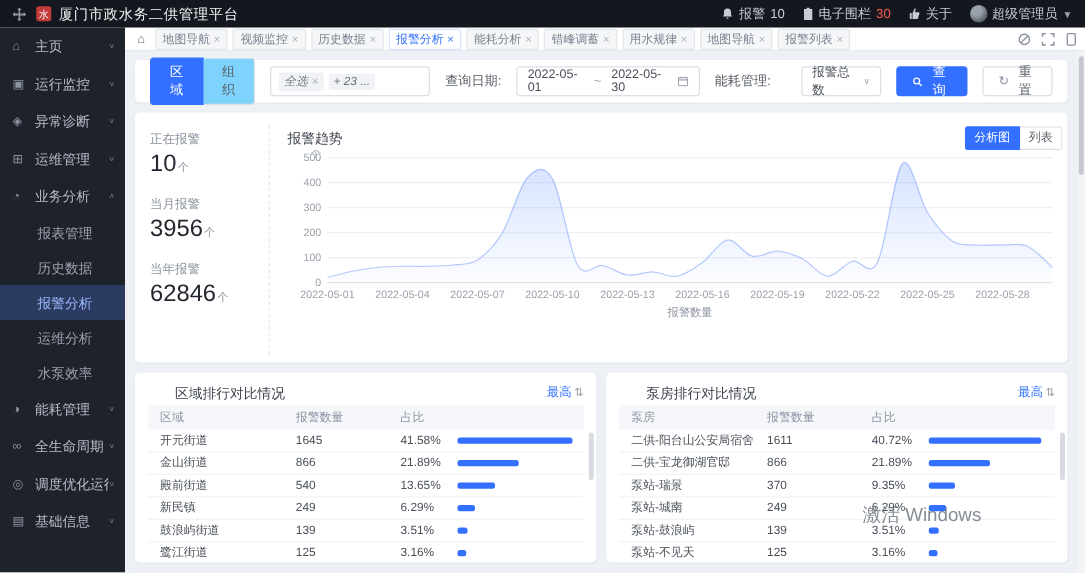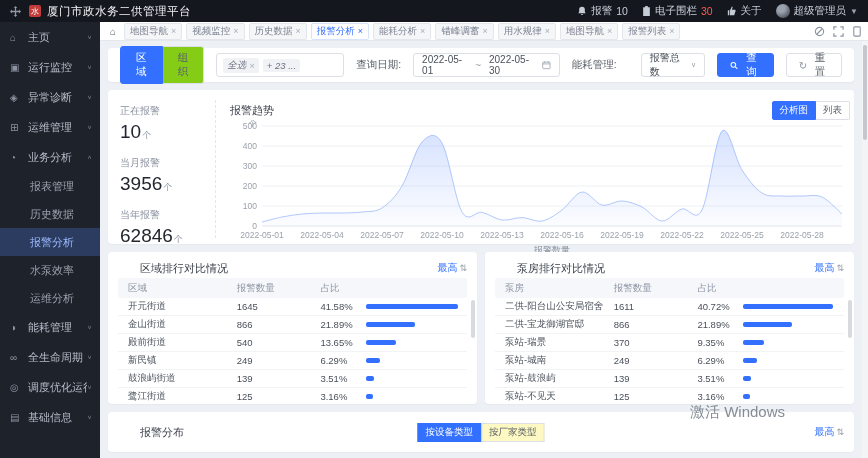--- a/index.html
+++ b/index.html
@@ -43,42 +43,42 @@
   .tab-tools { margin-left:auto; display:flex; gap:8px; color:#8c93a0; }
   .tab-tools svg { display:block; }
 
   
   .content { position:absolute; left:100px; top:41px; width:762px; height:417px; padding:7px 8px; overflow:hidden; }
   .card { background:#fff; border-radius:4px; box-shadow:0 1px 2px rgba(30,40,60,.04); }
 
   
   .filter-card { height:34px; display:flex; align-items:center; padding:0 12px; gap:12px; margin-bottom:8px; }
   .seg { display:flex; }
-  .seg button { font-size:10.5px; padding:4px 12px; border:1px solid #dcdfe6; background:#84cc16; color:#5a6068; cursor:pointer; }
+  .seg button { font-size:10.5px; padding:4px 12px; border:1px solid #dcdfe6; background:#7dd3fc; color:#5a6068; cursor:pointer; }
   .seg button:first-child { border-radius:3px 0 0 3px; }
   .seg button:last-child { border-radius:0 3px 3px 0; border-left:none; }
   .seg button.on { background:#3370ff; border-color:#3370ff; color:#fff; }
   .mselect { display:flex; align-items:center; gap:4px; border:1px solid #dcdfe6; border-radius:3px;
              padding:3px 6px; min-width:128px; height:24px; cursor:pointer; }
   .chip { background:#f0f2f5; color:#6b7280; border-radius:2px; font-size:9.5px; padding:1px 4px;
           display:flex; align-items:center; gap:3px; white-space:nowrap;font-style:italic; }
   .chip .x { color:#aab0ba; }
   .flabel { font-size:10.5px; color:#5a6068; white-space:nowrap; }
   .datebox { display:flex; align-items:center; border:1px solid #dcdfe6; border-radius:3px; height:24px;
              padding:0 8px; gap:8px; font-size:10px; color:#4a505a; cursor:pointer; }
   .datebox .sep { color:#9aa0aa; }
   .selbox { display:flex; align-items:center; gap:6px; border:1px solid #dcdfe6; border-radius:3px;
             height:24px; padding:0 8px; font-size:10px; color:#4a505a; cursor:pointer;margin-left:12px; }
   .selbox .chev { font-size:7px; color:#9aa0aa; }
   .btn { display:flex; align-items:center; gap:4px; height:24px; padding:0 12px; border-radius:3px;
          font-size:10.5px; cursor:pointer; border:1px solid #dcdfe6; background:#fff; color:#5a6068; }
   .btn.primary { background:#3370ff; border-color:#3370ff; color:#fff; }
 
   
-  .chart-card { height:154px; display:flex; margin-bottom:8px; padding:10px 12px 6px 12px; }
+  .chart-card { height:200px; display:flex; margin-bottom:8px; padding:10px 12px 6px 12px; }
   .statcol { width:96px; border-right:1px dashed #e3e6ec; padding-top:4px; flex:none; }
   .stat { margin-bottom:13px; }
   .stat .sl { font-size:10px; color:#8a919f; margin-bottom:3px; }
   .stat .sv { font-size:19px; color:#23272f; font-weight:500; }
   .stat .su { font-size:9px; color:#8a919f; margin-left:1px; }
   .chartcol { flex:1; padding-left:14px; }
   .chart-head { display:flex; align-items:center; height:20px; }
   .chart-title { font-size:11px; color:#3a3f4a; }
   .view-seg { margin-left:auto; display:flex; }
   .view-seg span { font-size:9.5px; padding:2px 7px; border:1px solid #dcdfe6; color:#5a6068; cursor:pointer; background:#fff; }
@@ -182,22 +182,22 @@
         <span class="side-chev">∨</span>
       </div>
       <div class="side-item">
         <span class="side-icon">◔</span>
         <span class="side-label">业务分析</span>
         <span class="side-chev">∧</span>
       </div>
       <div class="side-sub">报表管理</div>
       <div class="side-sub">历史数据</div>
       <div class="side-sub active">报警分析</div>
+      <div class="side-sub">运维分析</div>
       <div class="side-sub">水泵效率</div>
-      <div class="side-sub">运维分析</div>
       <div class="side-item">
         <span class="side-icon">◑</span>
         <span class="side-label">能耗管理</span>
         <span class="side-chev">∨</span>
       </div>
       <div class="side-item">
         <span class="side-icon">∞</span>
         <span class="side-label">全生命周期</span>
         <span class="side-chev">∨</span>
       </div>

